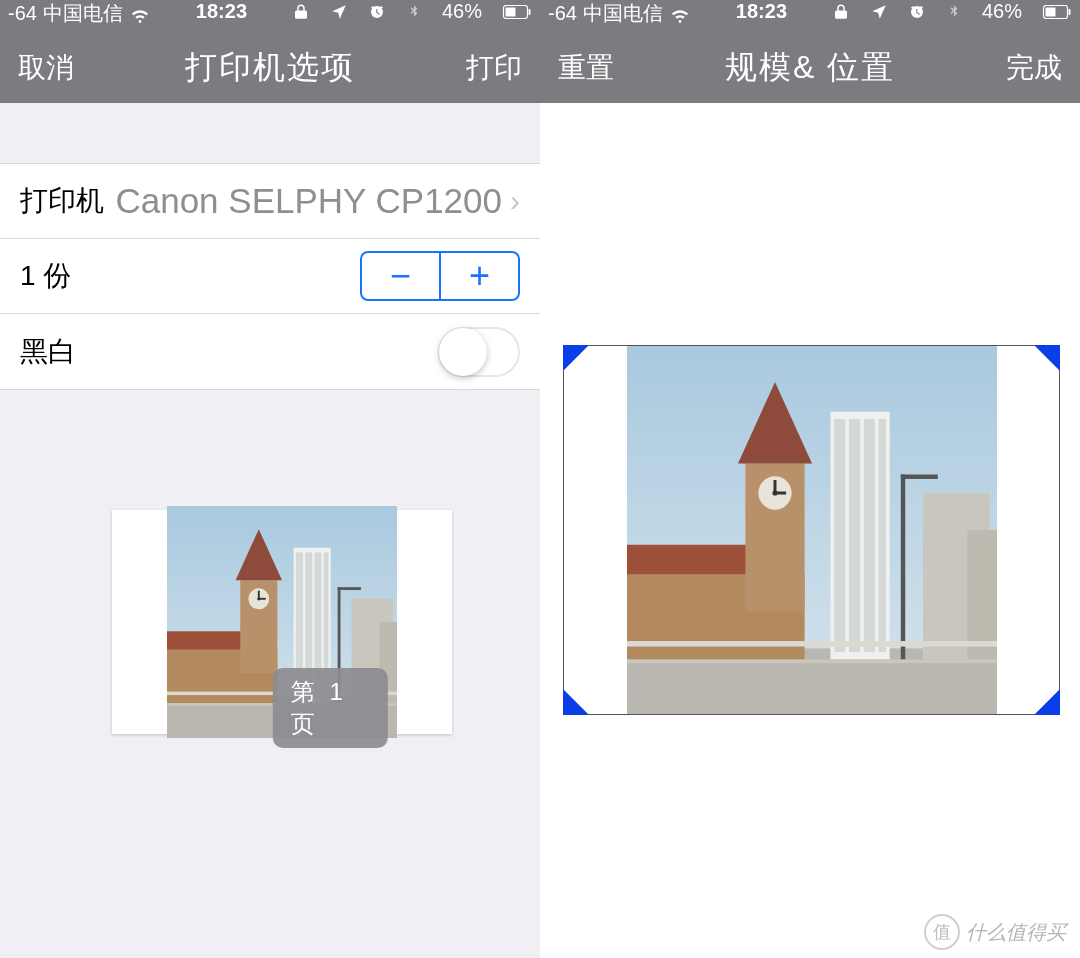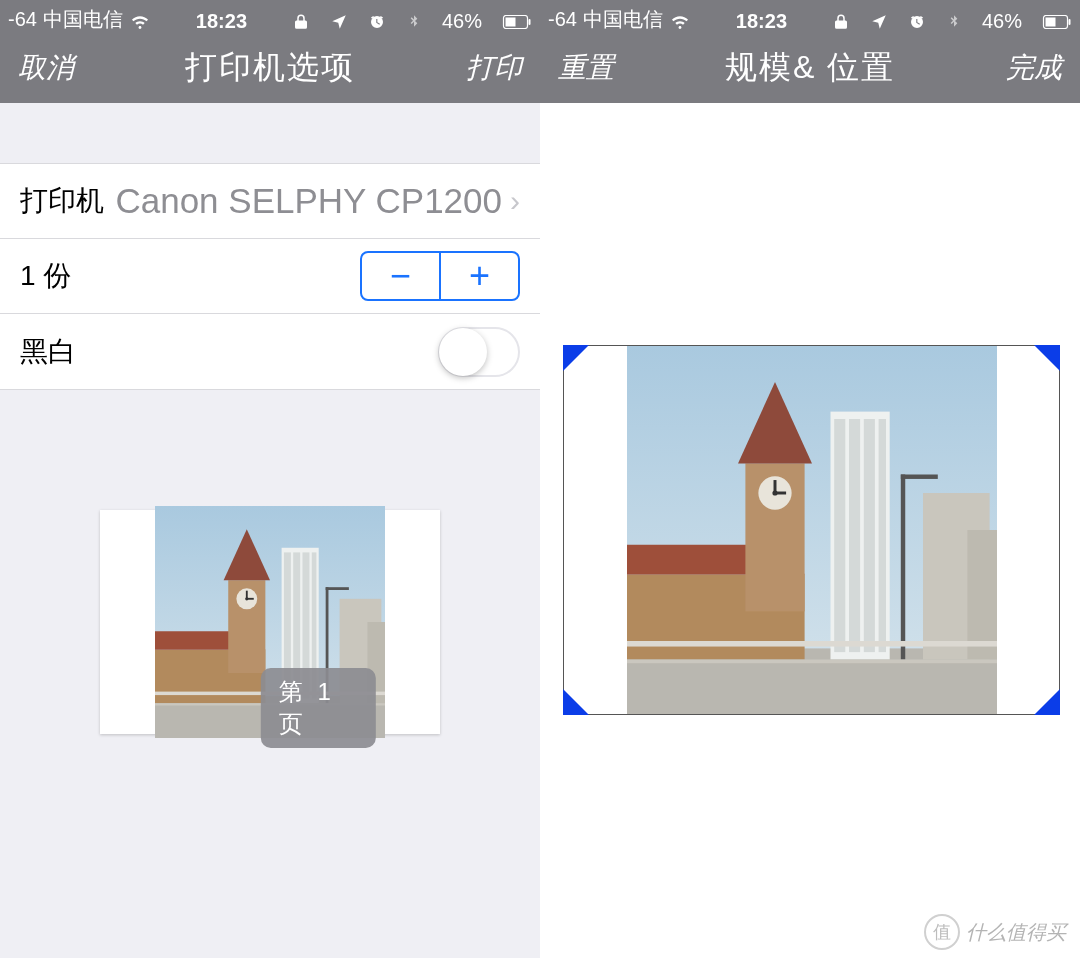--- a/index.html
+++ b/index.html
@@ -15,42 +15,42 @@
   .screen { width: 540px; height: 958px; position: relative; }
   .left { background: #efeff4; }
   .right { background: #ffffff; }
 
   
   .status {
     height: 33px;
     background: #7b7b80;
     color: #fff;
     display: flex;
-    align-items: flex-end;
+    align-items: flex-start;
     font-size: 20px;
     padding: 0 8px;
     gap: 6px;
   }
   .status .left-group { display: flex; align-items: center; gap: 6px; }
   .status .mid { flex: 1; text-align: center; font-weight: 700; }
   .status .right-group { display: flex; align-items: center; gap: 20px; }
   .status svg { display: block; }
 
   
   .nav {
     height: 70px;
     background: #7b7b80;
     color: #fff;
     display: flex;
     align-items: center;
     padding: 0 18px;
     font-size: 28px;
   }
   .nav .title { flex: 1; text-align: center; font-size: 32px; letter-spacing: 2px;}
-  .nav .btn { cursor: pointer; min-width: 60px; font-style: italic; }
+  .nav .btn { cursor: pointer; min-width: 60px; }
   .nav .btn.right { text-align: right; background: transparent; }
 
   
   .group { margin-top: 60px; border-top: 1px solid #d9d9dd; border-bottom: 1px solid #d9d9dd; background: #fff; }
   .row {
     height: 75px;
     display: flex;
     align-items: center;
     padding: 0 20px;
     font-size: 28px;
@@ -88,21 +88,21 @@
     left: -1px; top: -1px;
     width: 48px; height: 48px;
     background: #fff;
     border-radius: 50%;
     box-shadow: 0 2px 6px rgba(0,0,0,0.25);
   }
 
   
   .preview {
     position: absolute;
-    left: 100px; top: 510px;
+    left: 112px; top: 510px;
     width: 340px; height: 224px;
     background: #fff;
     box-shadow: 0 1px 3px rgba(0,0,0,0.2);
     display: flex; align-items: center; justify-content: center;
   }
   .photo { position: relative; }
   .photo svg { display:block; }
   .page-badge {
     position: absolute;
     left: 50%; bottom: -10px; transform: translateX(-8%);

